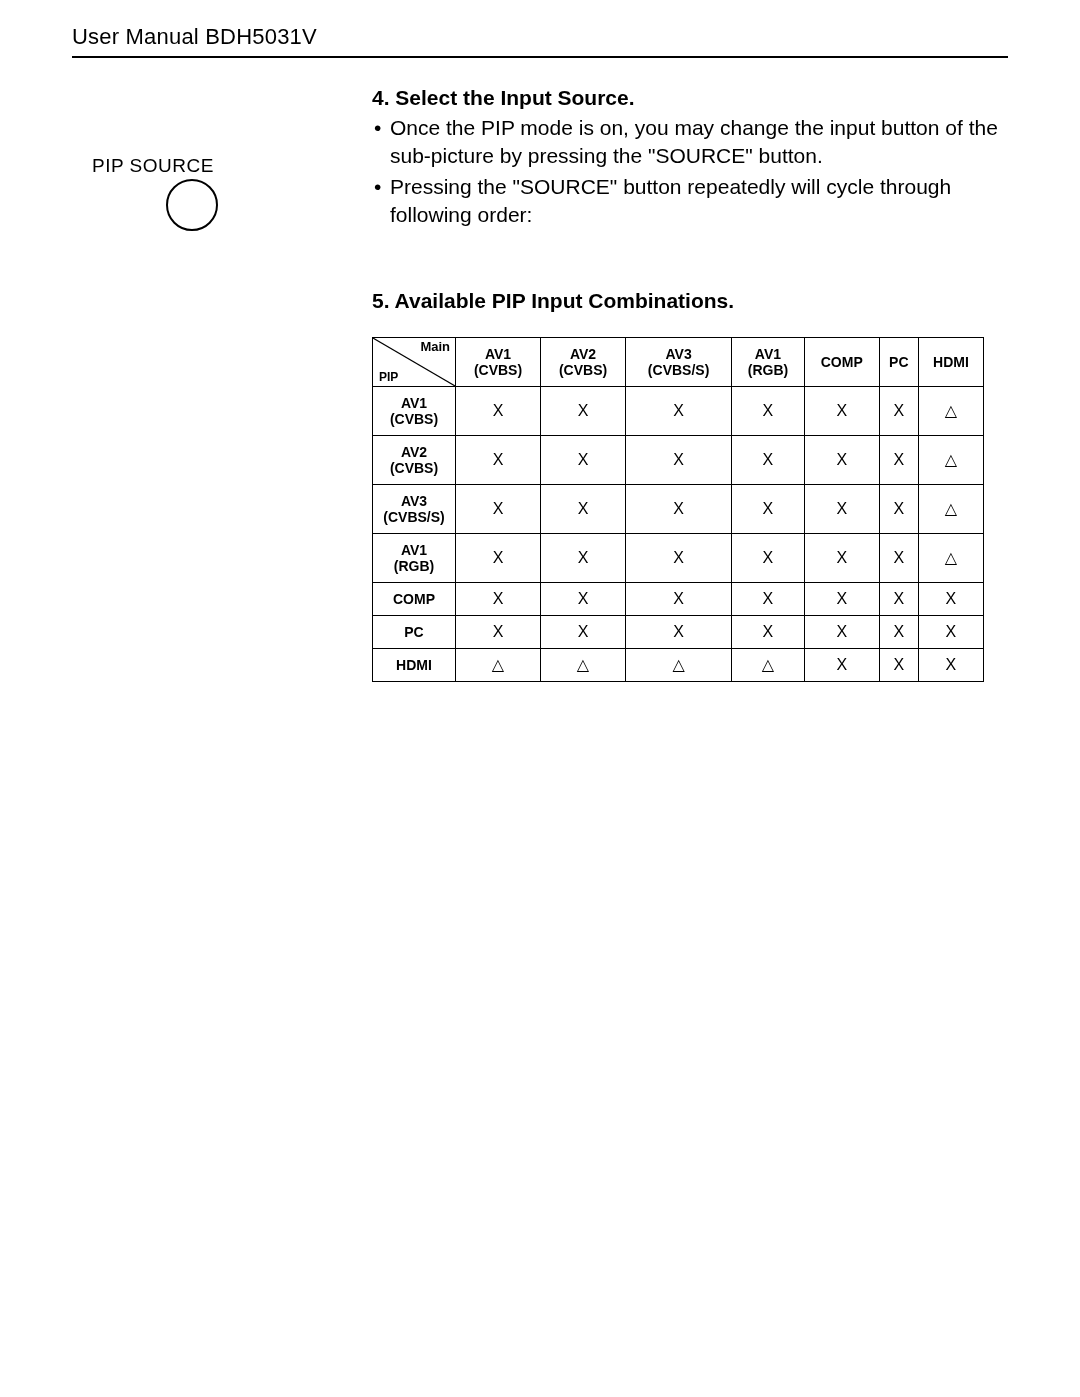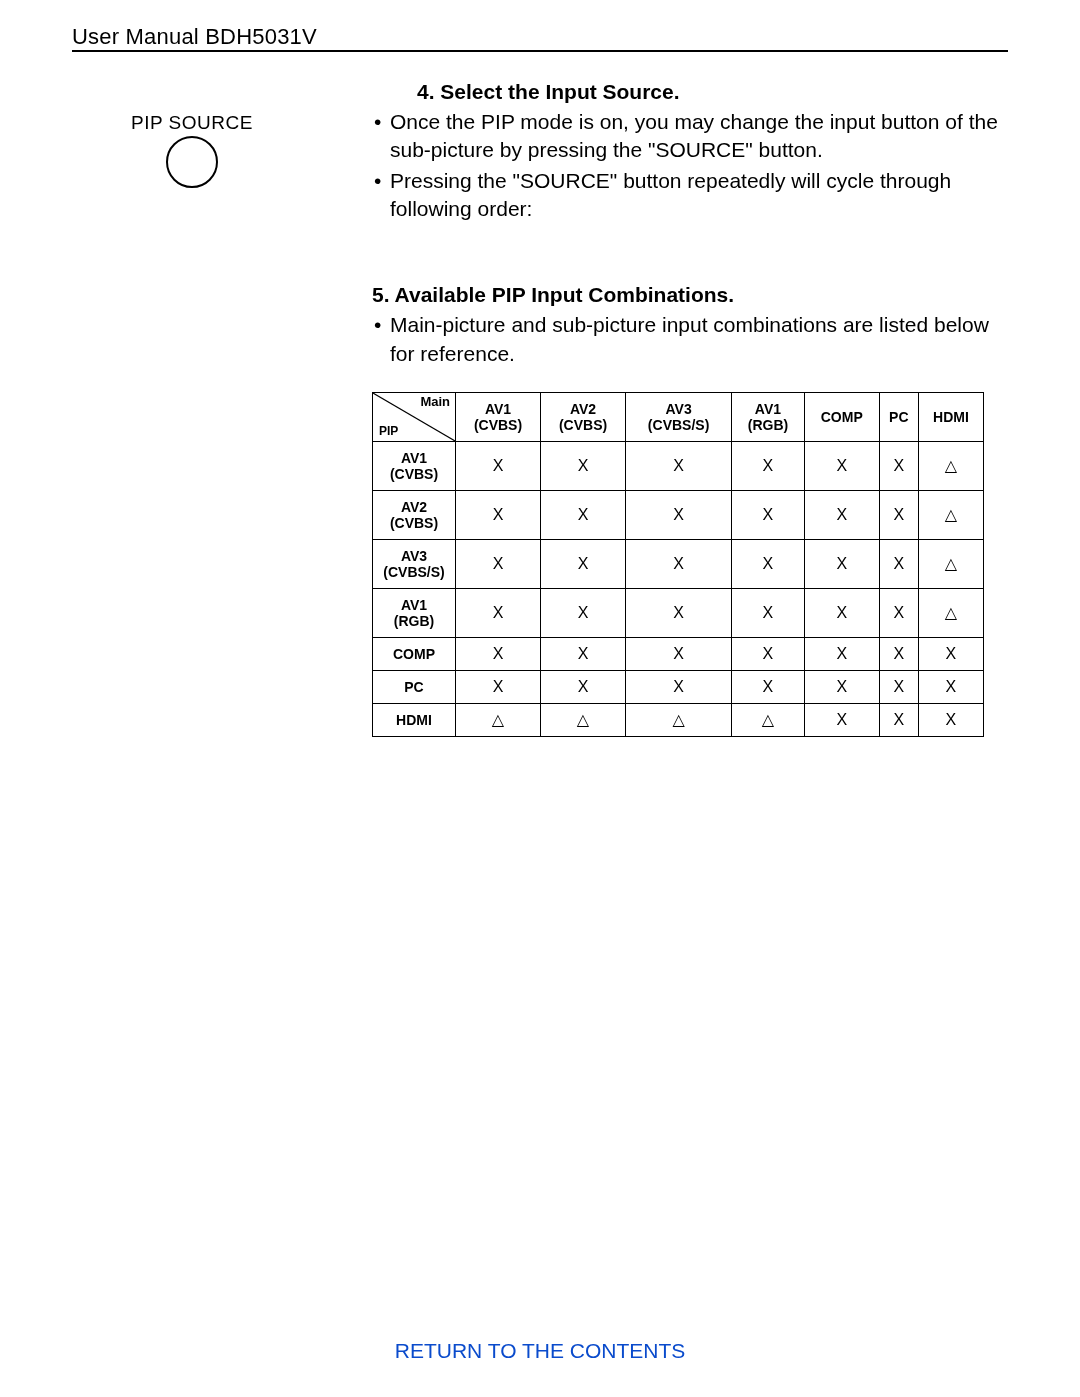--- a/index.html
+++ b/index.html
@@ -13,36 +13,36 @@
     width: 1080px;
     height: 1397px;
     margin: 0 auto;
     position: relative;
     box-sizing: border-box;
     padding: 24px 72px 0 72px;
   }
   .header-line {
     font-size: 22px;
     letter-spacing: 0.2px;
+    padding-bottom: 6px;
     border-bottom: 2px solid #000;
     margin-bottom: 28px;
   }
   .content {
     display: flex;
     align-items: flex-start;
   }
   .left-col {
     width: 300px;
     flex: 0 0 300px;
     box-sizing: border-box;
     padding-left: 20px;
   }
   .pip-source-block {
-    margin-top: 32px;
-    text-align: center;
+    margin-top: 69px;
     width: 200px;
   }
   .pip-source-label {
     font-size: 19px;
     letter-spacing: 0.5px;
     margin-bottom: 2px;
   }
   .pip-source-circle {
     width: 48px;
     height: 48px;
@@ -52,21 +52,20 @@
   }
   .right-col {
     flex: 1;
     box-sizing: border-box;
     padding-right: 10px;
   }
   .section-head {
     font-weight: 700;
     font-size: 21px;
     margin-bottom: 4px;
-    margin-left: 45px;
   }
   ul.bullets {
     list-style: none;
     margin: 0 0 8px 0;
     padding: 0;
     font-size: 21px;
     line-height: 1.35;
   }
   ul.bullets > li {
     position: relative;
@@ -173,23 +172,20 @@
 
     <div class="right-col">
 
       <div class="section-head">4. Select the Input Source.</div>
       <ul class="bullets">
         <li>Once the PIP mode is on, you may change the input button of the sub-picture by pressing the "SOURCE" button.</li>
         <li>Pressing the "SOURCE" button repeatedly will cycle through following order:</li>
       </ul>
 
       <div class="section-head-5">5. Available PIP Input Combinations.</div>
-      <ul class="bullets">
-        <li>Main-picture and sub-picture input combinations are listed below for reference.</li>
-      </ul>
 
       <table class="pip-table">
         <thead>
           <tr class="tall-row">
             <th class="diag-cell">
               <svg class="diag-svg" viewBox="0 0 78 42" preserveAspectRatio="none">
                 <line x1="0" y1="0" x2="78" y2="42" stroke="#000" stroke-width="1"></line>
               </svg>
               <span class="top-label">Main</span>
               <span class="bot-label">PIP</span>
@@ -297,14 +293,13 @@
             <td class="val">X</td>
             <td class="val">X</td>
             <td class="val">X</td>
           </tr>
         </tbody>
       </table>
 
     </div>
   </div>
 
-  <div class="footer-link">RETURN TO THE CONTENTS</div>
 </div>
 
 </body></html>

